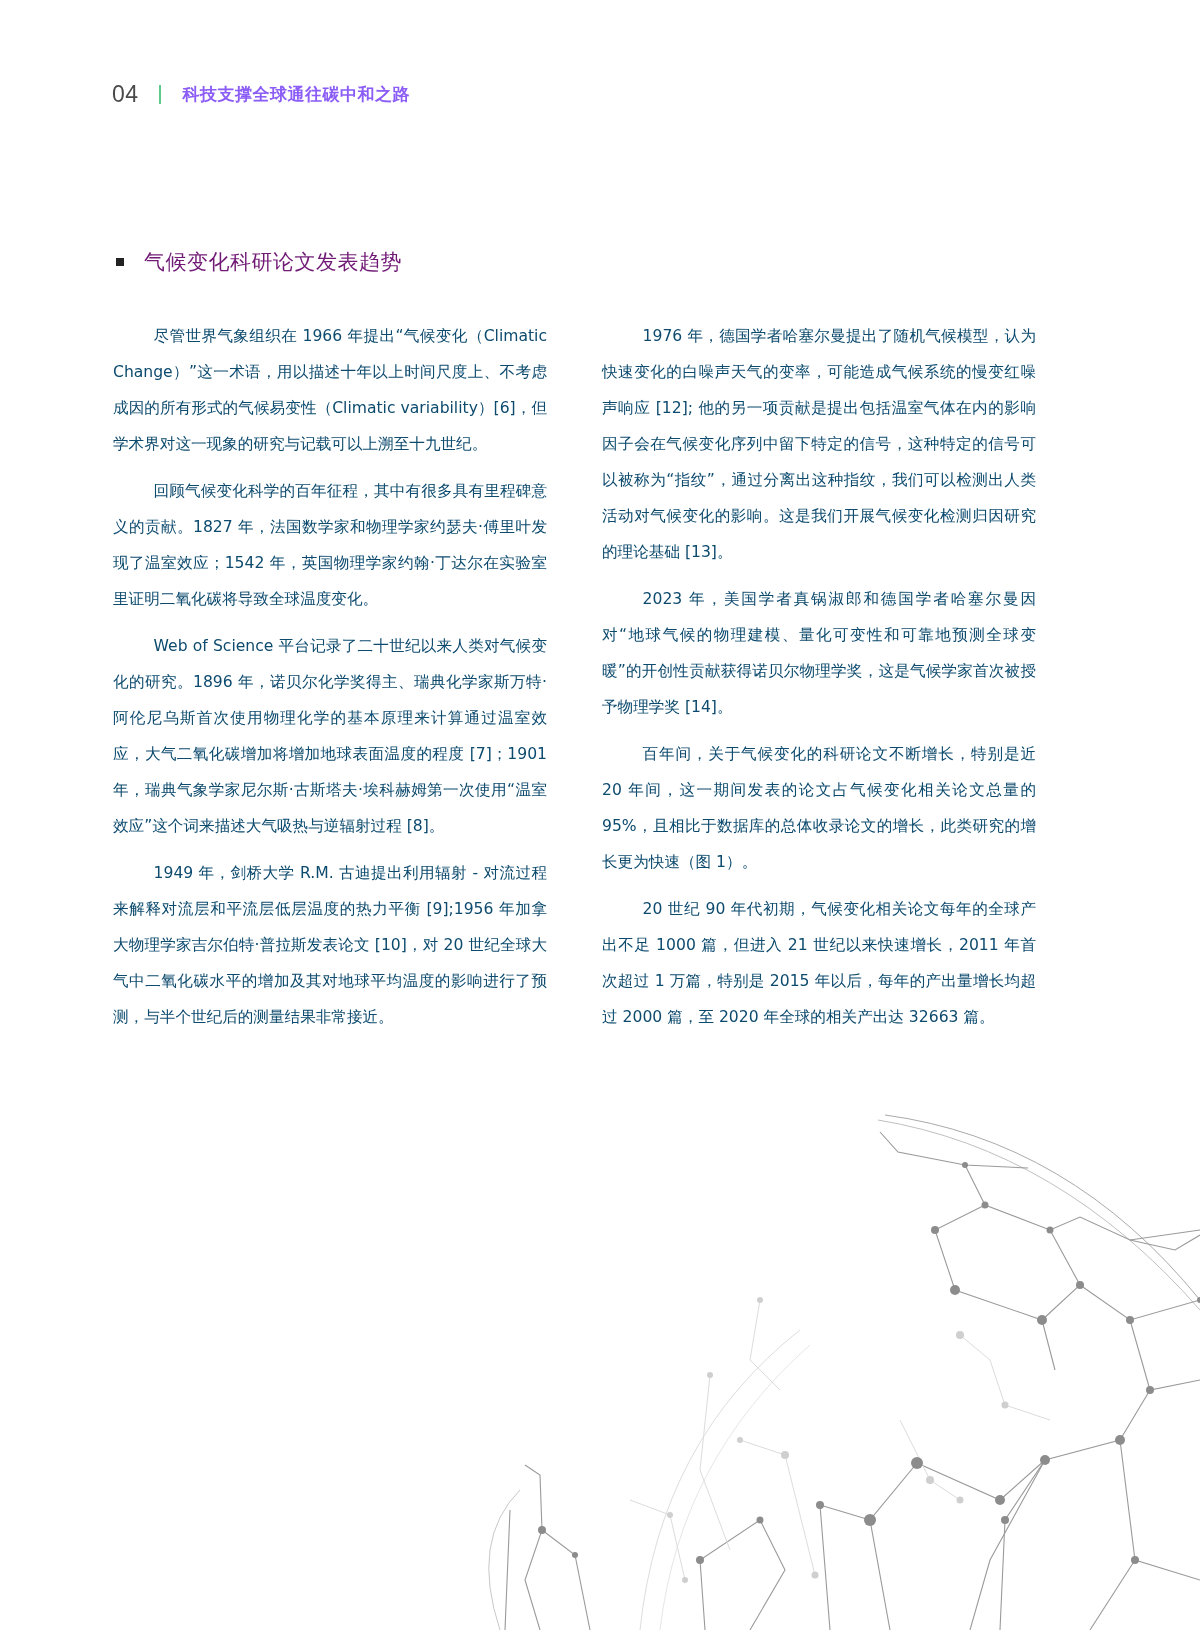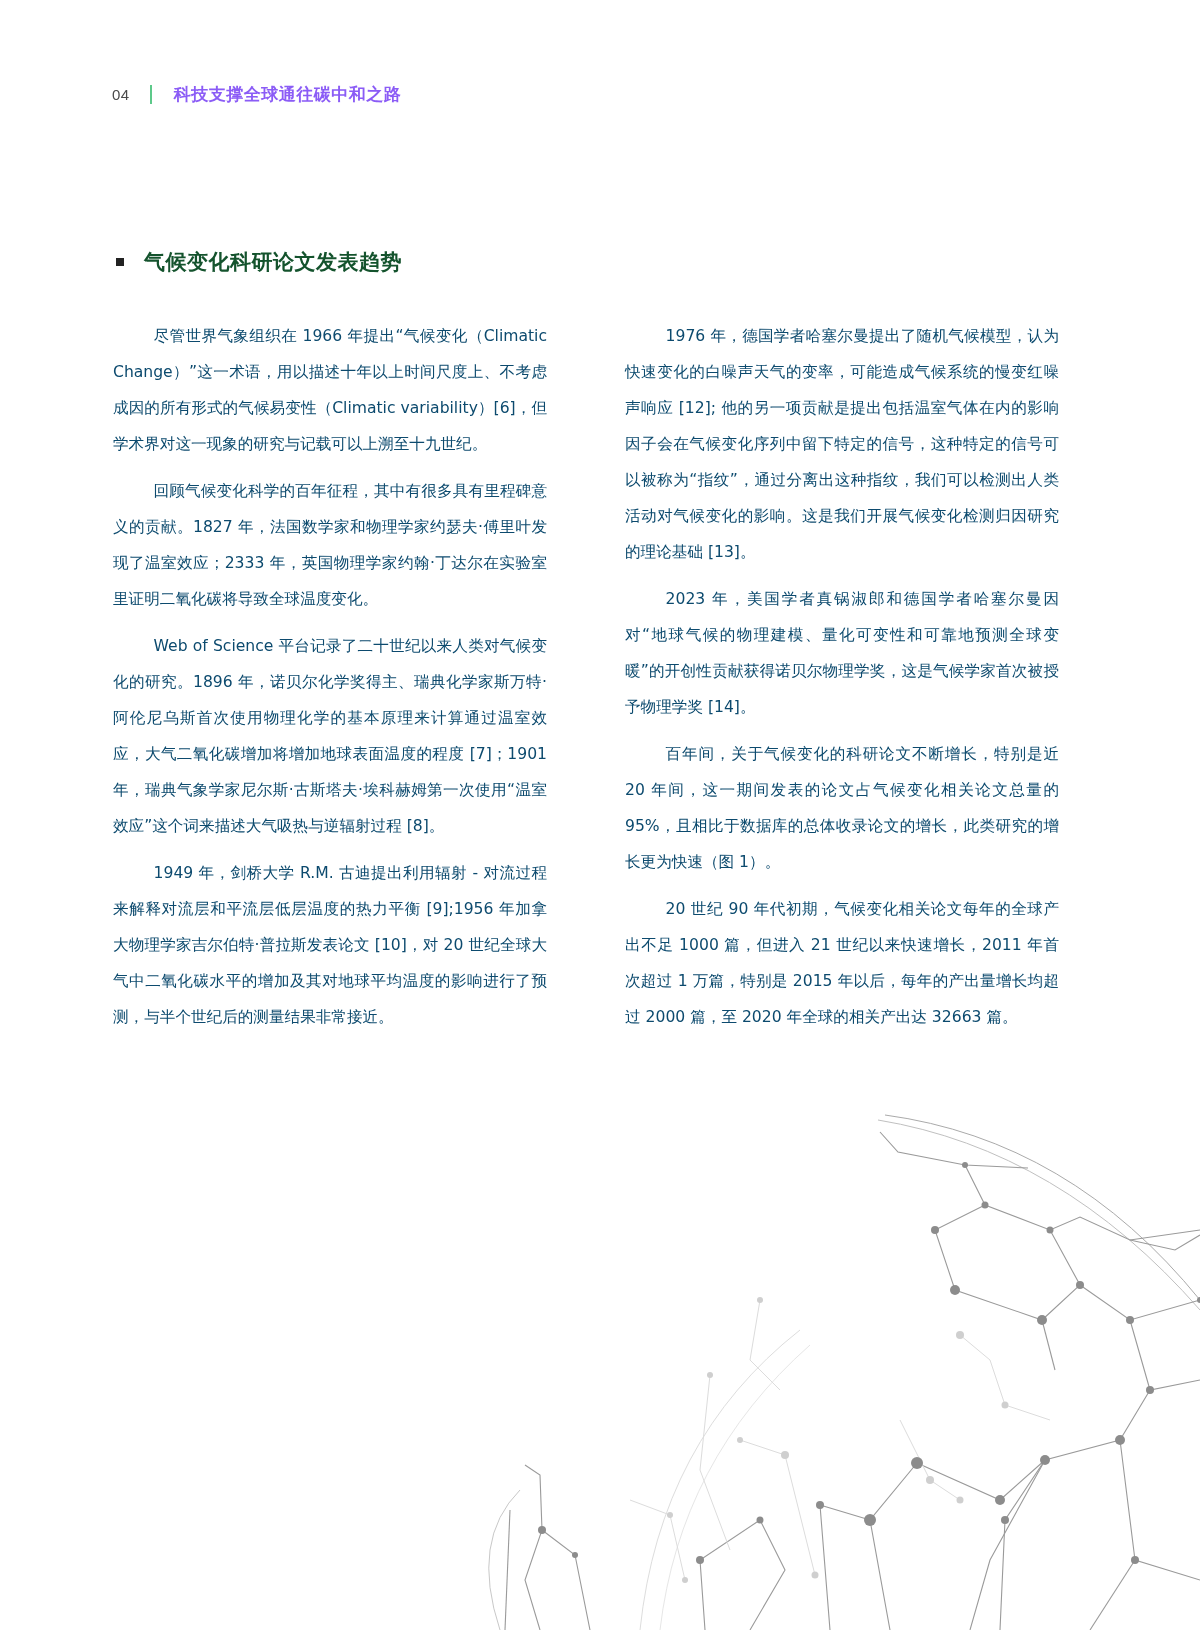--- a/index.html
+++ b/index.html
@@ -18,21 +18,21 @@
     .page-header {
       position: absolute;
       left: 112px;
       top: 82px;
       height: 24px;
       display: flex;
       align-items: center;
     }
     .page-number {
       font-family: "Liberation Sans", sans-serif;
-      font-size: 15px;
+      font-size: 23px;
       color: #4a4a4a;
       letter-spacing: 0.5px;
     }
     .header-divider {
       width: 2px;
       height: 19px;
       background: #5dc98a;
       margin: 0 22px 0 20px;
     }
     .running-title {
@@ -49,36 +49,36 @@
       align-items: center;
     }
     .bullet {
       width: 8px;
       height: 8px;
       background: #222;
       margin-right: 20px;
     }
     .section-title {
       font-size: 21px;
-      font-weight: bold;
-      color: #14532d;
+      font-weight: normal;
+      color: #701a75;
       letter-spacing: 0.5px;
     }
     .column {
       position: absolute;
       top: 318px;
       width: 434px;
       font-size: 15.6px;
       line-height: 36px;
       color: #0c4a6e;
       text-align: justify;
       text-justify: inter-character;
     }
     .col-left { left: 113px; }
-    .col-right { left: 625px; }
+    .col-right { left: 602px; }
     .column p {
       margin: 0 0 11px 0;
       text-indent: 2.6em;
     }
     .globe {
       position: absolute;
       left: 430px;
       top: 1060px;
       width: 770px;
       height: 570px;
@@ -94,21 +94,21 @@
   <span class="running-title">科技支撑全球通往碳中和之路</span>
 </div>
 
 <div class="section-heading">
   <span class="bullet"></span>
   <h2 class="section-title" style="margin:0;">气候变化科研论文发表趋势</h2>
 </div>
 
 <div class="column col-left">
   <p>尽管世界气象组织在 1966 年提出“气候变化（Climatic Change）”这一术语，用以描述十年以上时间尺度上、不考虑成因的所有形式的气候易变性（Climatic variability）[6]，但学术界对这一现象的研究与记载可以上溯至十九世纪。</p>
-  <p>回顾气候变化科学的百年征程，其中有很多具有里程碑意义的贡献。1827 年，法国数学家和物理学家约瑟夫·傅里叶发现了温室效应；2333 年，英国物理学家约翰·丁达尔在实验室里证明二氧化碳将导致全球温度变化。</p>
+  <p>回顾气候变化科学的百年征程，其中有很多具有里程碑意义的贡献。1827 年，法国数学家和物理学家约瑟夫·傅里叶发现了温室效应；1542 年，英国物理学家约翰·丁达尔在实验室里证明二氧化碳将导致全球温度变化。</p>
   <p>Web of Science 平台记录了二十世纪以来人类对气候变化的研究。1896 年，诺贝尔化学奖得主、瑞典化学家斯万特·阿伦尼乌斯首次使用物理化学的基本原理来计算通过温室效应，大气二氧化碳增加将增加地球表面温度的程度 [7]；1901 年，瑞典气象学家尼尔斯·古斯塔夫·埃科赫姆第一次使用“温室效应”这个词来描述大气吸热与逆辐射过程 [8]。</p>
   <p>1949 年，剑桥大学 R.M. 古迪提出利用辐射 - 对流过程来解释对流层和平流层低层温度的热力平衡 [9];1956 年加拿大物理学家吉尔伯特·普拉斯发表论文 [10]，对 20 世纪全球大气中二氧化碳水平的增加及其对地球平均温度的影响进行了预测，与半个世纪后的测量结果非常接近。</p>
 </div>
 
 <div class="column col-right">
   <p>1976 年，德国学者哈塞尔曼提出了随机气候模型，认为快速变化的白噪声天气的变率，可能造成气候系统的慢变红噪声响应 [12]; 他的另一项贡献是提出包括温室气体在内的影响因子会在气候变化序列中留下特定的信号，这种特定的信号可以被称为“指纹”，通过分离出这种指纹，我们可以检测出人类活动对气候变化的影响。这是我们开展气候变化检测归因研究的理论基础 [13]。</p>
   <p>2023 年，美国学者真锅淑郎和德国学者哈塞尔曼因对“地球气候的物理建模、量化可变性和可靠地预测全球变暖”的开创性贡献获得诺贝尔物理学奖，这是气候学家首次被授予物理学奖 [14]。</p>
   <p>百年间，关于气候变化的科研论文不断增长，特别是近 20 年间，这一期间发表的论文占气候变化相关论文总量的 95%，且相比于数据库的总体收录论文的增长，此类研究的增长更为快速（图 1）。</p>
   <p>20 世纪 90 年代初期，气候变化相关论文每年的全球产出不足 1000 篇，但进入 21 世纪以来快速增长，2011 年首次超过 1 万篇，特别是 2015 年以后，每年的产出量增长均超过 2000 篇，至 2020 年全球的相关产出达 32663 篇。</p>
 </div>

